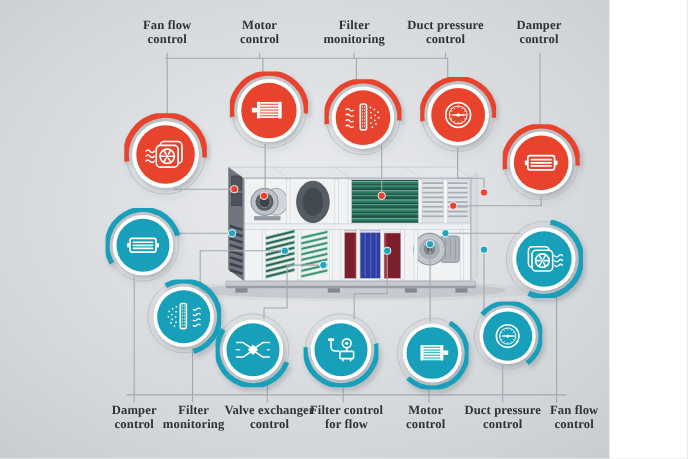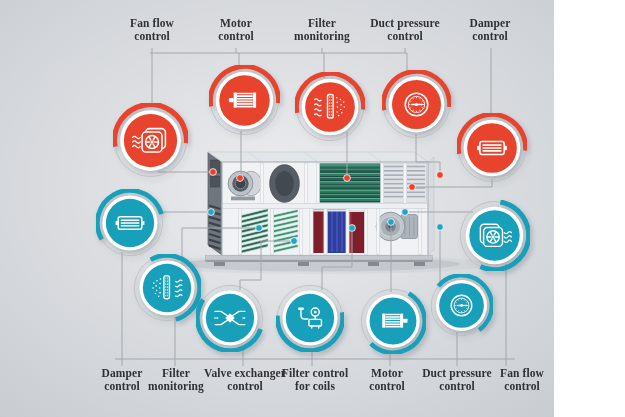--- a/index.html
+++ b/index.html
@@ -471,21 +471,21 @@
 <div class="lbl" style="left:176px;top:367px">
   <span>Filter</span>
       <span>monitoring</span>
 </div>
 <div class="lbl" style="left:245px;top:367px">
   <span>Valve exchanger</span>
       <span>control</span>
 </div>
 <div class="lbl" style="left:315px;top:367px">
   <span>Filter control</span>
-      <span>for coils</span>
+      <span>for flow</span>
 </div>
 <div class="lbl" style="left:387px;top:367px">
   <span>Motor</span>
       <span>control</span>
 </div>
 <div class="lbl" style="left:457px;top:367px">
   <span>Duct pressure</span>
       <span>control</span>
 </div>
 <div class="lbl" style="left:522px;top:367px">

